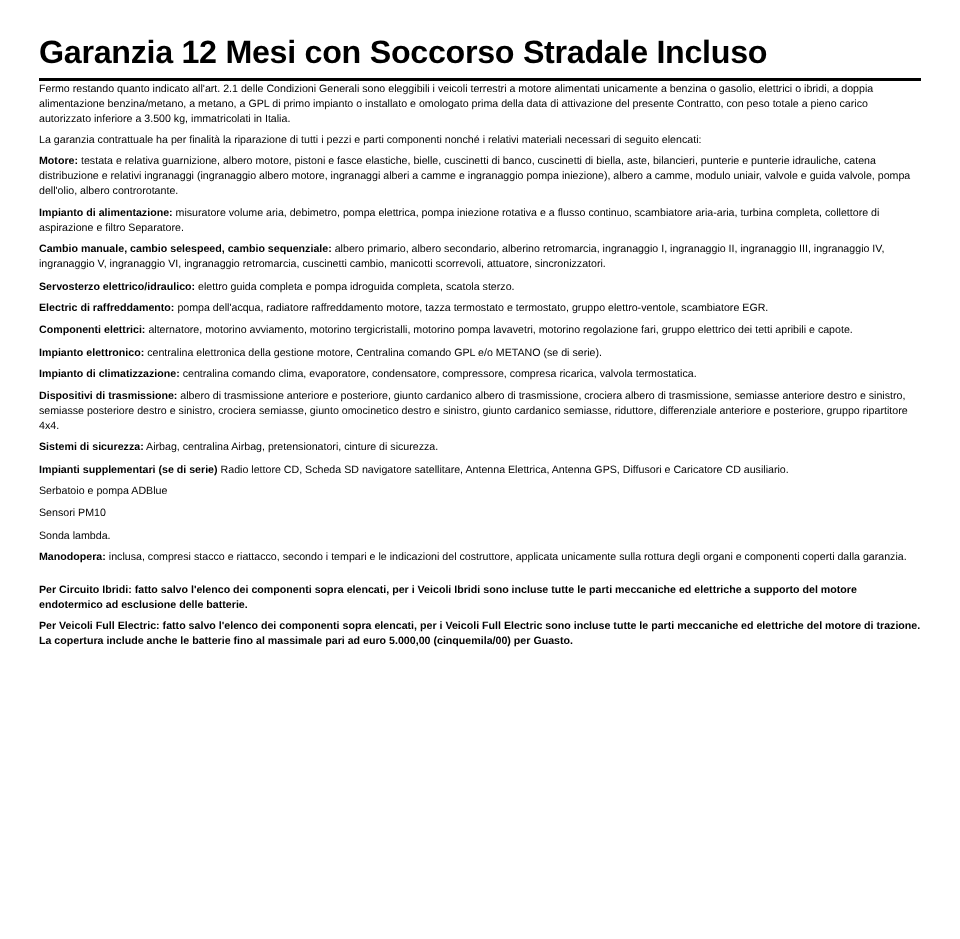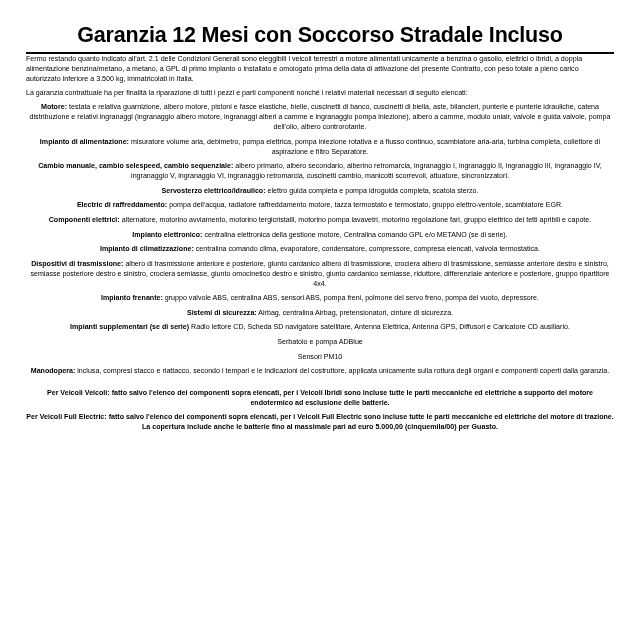--- a/index.html
+++ b/index.html
@@ -17,21 +17,20 @@
   .page {
     width: 640px;
     height: 626px;
     box-sizing: border-box;
     padding: 18px 26px 0 26px;
     position: relative;
   }
   .doc-title {
     font-size: 21.5px;
     font-weight: bold;
-    text-align: center;
     letter-spacing: -0.2px;
     border-bottom: 2px solid #000;
     padding-bottom: 4px;
     margin: 6px 0 0 0;
     line-height: 1.1;
     white-space: nowrap;
   }
   .section-head {
     font-size: 7.2px;
     font-weight: bold;
@@ -43,21 +42,20 @@
     line-height: 1.42;
     text-align: left;
     margin: 0 0 4px 0;
   }
   .b {
     font-weight: bold;
   }
   .spacer-md { height: 7px; }
   .block {
     margin-bottom: 4.5px;
-    text-align: center;
   }
 </style>
 </head>
 <body>
 
 <div class="page">
 
   <h1 class="doc-title">Garanzia 12 Mesi con Soccorso Stradale Incluso</h1>
 
   <p class="para">Fermo restando quanto indicato all'art. 2.1 delle Condizioni Generali sono eleggibili i veicoli terrestri a motore alimentati unicamente a benzina o gasolio, elettrici o ibridi, a doppia alimentazione benzina/metano, a metano, a GPL di primo impianto o installato e omologato prima della data di attivazione del presente Contratto, con peso totale a pieno carico autorizzato inferiore a 3.500 kg, immatricolati in Italia.</p>
@@ -73,38 +71,38 @@
 
 
   <p class="para block"><span class="b">Servosterzo elettrico/idraulico:</span><span> elettro guida completa e pompa idroguida completa, scatola sterzo.</span></p>
 
   <p class="para block"><span class="b">Electric di raffreddamento:</span><span> pompa dell'acqua, radiatore raffreddamento motore, tazza termostato e termostato, gruppo elettro-ventole, scambiatore EGR.</span></p>
 
   <p class="para block"><span class="b">Componenti elettrici:</span><span> alternatore, motorino avviamento, motorino tergicristalli, motorino pompa lavavetri, motorino regolazione fari, gruppo elettrico dei tetti apribili e capote.</span></p>
 
   <p class="para block"><span class="b">Impianto elettronico:</span><span> centralina elettronica della gestione motore, Centralina comando GPL e/o METANO (se di serie).</span></p>
 
-  <p class="para block"><span class="b">Impianto di climatizzazione:</span><span> centralina comando clima, evaporatore, condensatore, compressore, compresa elencati, valvola termostatica.</span></p>
+  <p class="para block"><span class="b">Impianto di climatizzazione:</span><span> centralina comando clima, evaporatore, condensatore, compressore, compresa ricarica, valvola termostatica.</span></p>
 
   <p class="para block"><span class="b">Dispositivi di trasmissione:</span><span> albero di trasmissione anteriore e posteriore, giunto cardanico albero di trasmissione, crociera albero di trasmissione, semiasse anteriore destro e sinistro, semiasse posteriore destro e sinistro, crociera semiasse, giunto omocinetico destro e sinistro, giunto cardanico semiasse, riduttore, differenziale anteriore e posteriore, gruppo ripartitore 4x4.</span></p>
 
-  <p class="para block"><span class="b">Impianto frenante:</span><span> gruppo valvole ABS, centralina ABS, sensori ABS, pompa freni, polmone del servo freno, pompa del vuoto, depressore.</span></p>
 
   <p class="para block"><span class="b">Sistemi di sicurezza:</span><span> Airbag, centralina Airbag, pretensionatori, cinture di sicurezza.</span></p>
 
   <p class="para block"><span class="b">Impianti supplementari (se di serie)</span><span> Radio lettore CD, Scheda SD navigatore satellitare, Antenna Elettrica, Antenna GPS, Diffusori e Caricatore CD ausiliario.</span></p>
 
 
 
   <p class="para block">Serbatoio e pompa ADBlue</p>
 
   <p class="para block">Sensori PM10</p>
 
+  <p class="para block">Sonda lambda.</p>
 
   <p class="para block"><span class="b">Manodopera:</span><span> inclusa, compresi stacco e riattacco, secondo i tempari e le indicazioni del costruttore, applicata unicamente sulla rottura degli organi e componenti coperti dalla garanzia.</span></p>
 
   <div class="spacer-md"></div>
 
-  <p class="para block b"><span>Per Veicoli Veicoli:</span><span> fatto salvo l'elenco dei componenti sopra elencati, per i Veicoli Ibridi sono incluse tutte le parti meccaniche ed elettriche a supporto del motore endotermico ad esclusione delle batterie.</span></p>
+  <p class="para block b"><span>Per Circuito Ibridi:</span><span> fatto salvo l'elenco dei componenti sopra elencati, per i Veicoli Ibridi sono incluse tutte le parti meccaniche ed elettriche a supporto del motore endotermico ad esclusione delle batterie.</span></p>
 
   <p class="para block b"><span>Per Veicoli Full Electric:</span><span> fatto salvo l'elenco dei componenti sopra elencati, per i Veicoli Full Electric sono incluse tutte le parti meccaniche ed elettriche del motore di trazione. La copertura include anche le batterie fino al massimale pari ad euro 5.000,00  (cinquemila/00) per Guasto.</span></p>
 
 </div>
 
 </body></html>

